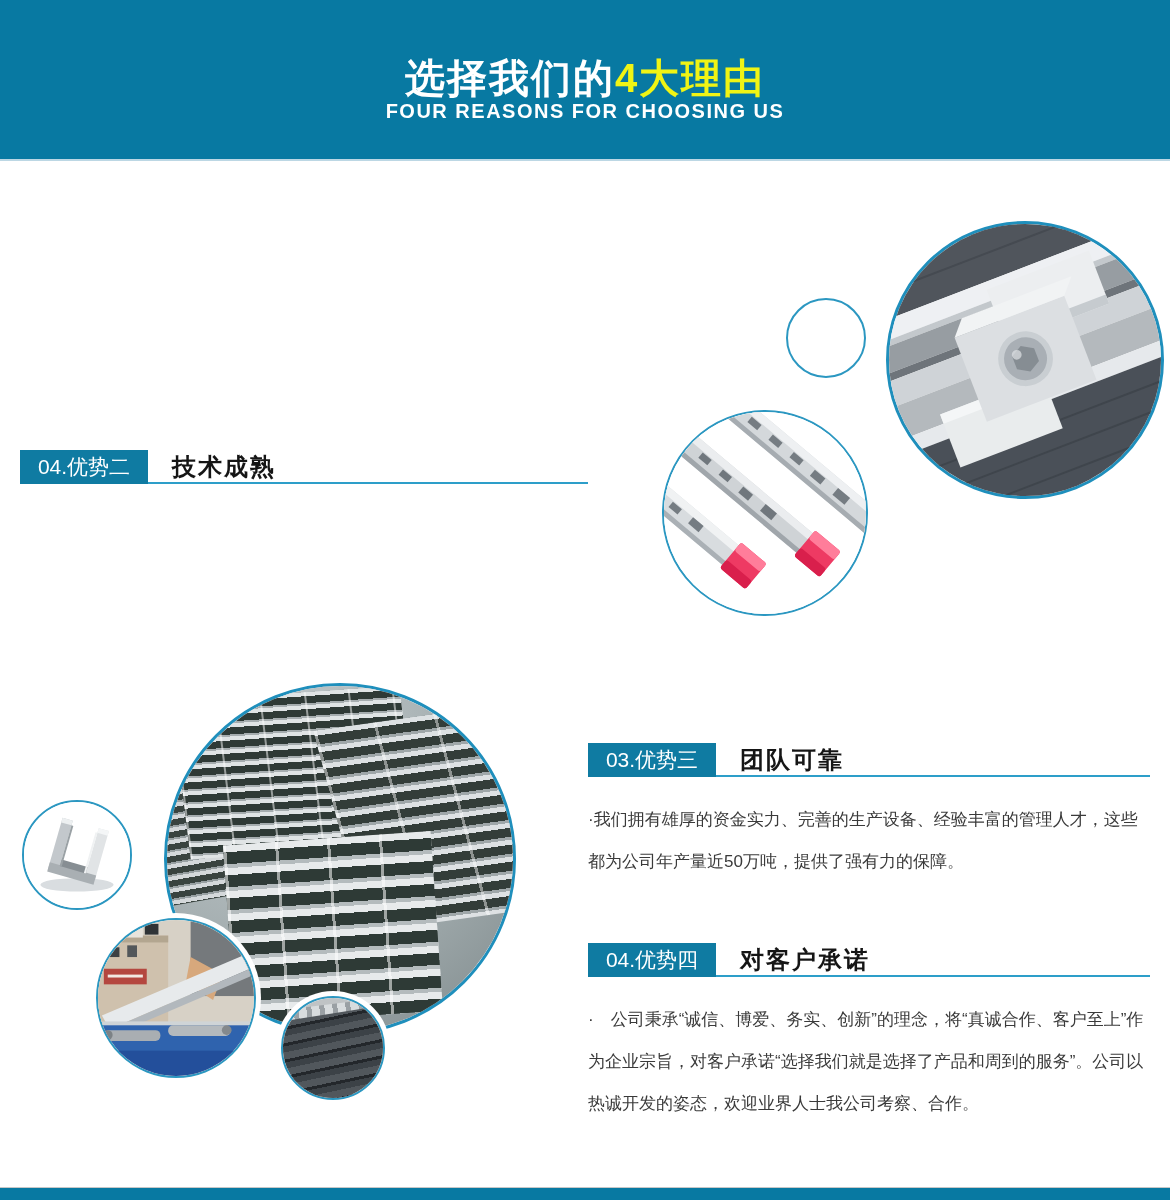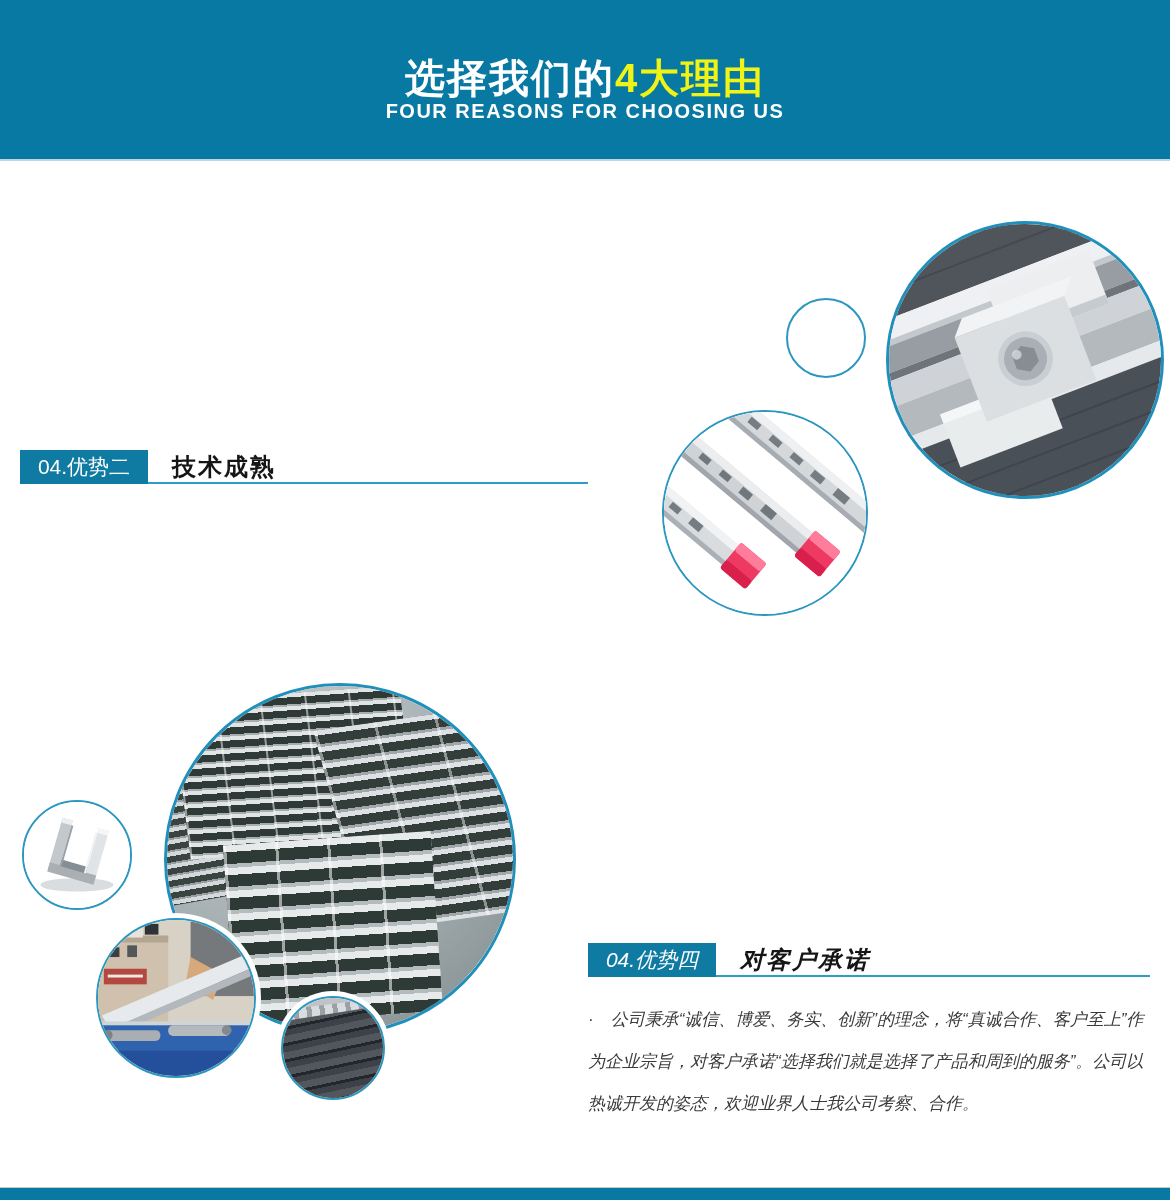--- a/index.html
+++ b/index.html
@@ -20,21 +20,21 @@
         padding:0 8px;background:#0f7ba2;color:#ffffff;font-size:21px;
         display:flex;align-items:center;justify-content:center;}
   .sec .sec-title{position:absolute;left:152px;top:1px;margin:0;font-size:24px;
         font-weight:bold;color:#151515;letter-spacing:2px;}
   .sec .rule{position:absolute;left:128px;top:32px;right:0;height:2px;background:#2d9ec9;}
   .sec .body{position:absolute;left:0;top:56px;right:0;margin:0;font-size:17px;
         line-height:42px;color:#3a3a3a;text-align:left;}
   .s1{left:20px;top:236px;width:568px;height:170px;}
   .s2{left:20px;top:450px;width:568px;height:170px;}
   .s3{left:588px;top:743px;width:562px;height:170px;}
-  .s4{left:588px;top:943px;width:562px;height:210px;font-style:italic;}
+  .s4{left:588px;top:943px;width:562px;height:210px;}
 
   
   .circ{position:absolute;border-radius:50%;overflow:hidden;box-sizing:border-box;background:#fff;}
   .ring3{border:3px solid #1f8fbc;}
   .ring2{border:2px solid #2b97c1;}
   .halo{box-shadow:0 0 0 5px #ffffff;}
   .circ svg{display:block;width:100%;height:100%;}
 
   #c-clamp  {left:886px;top:221px;width:278px;height:278px;}
   #c-empty  {left:786px;top:298px;width:80px; height:80px;}
@@ -83,20 +83,26 @@
     <div class="hero-sub">FOUR REASONS FOR CHOOSING US</div>
   </header>
 
 
   <section class="sec s2">
     <div class="badge">04.优势二</div>
     <h2 class="sec-title">技术成熟</h2>
     <div class="rule"></div>
   </section>
 
+  <section class="sec s3">
+    <div class="badge">03.优势三</div>
+    <h2 class="sec-title">团队可靠</h2>
+    <div class="rule"></div>
+    <p class="body">·我们拥有雄厚的资金实力、完善的生产设备、经验丰富的管理人才，这些都为公司年产量近50万吨，提供了强有力的保障。</p>
+  </section>
 
   <section class="sec s4">
     <div class="badge">04.优势四</div>
     <h2 class="sec-title">对客户承诺</h2>
     <div class="rule"></div>
     <p class="body">·　公司秉承“诚信、博爱、务实、创新”的理念，将“真诚合作、客户至上”作为企业宗旨，对客户承诺“选择我们就是选择了产品和周到的服务”。公司以热诚开发的姿态，欢迎业界人士我公司考察、合作。</p>
   </section>
 
   <div class="circ ring3" id="c-purlin">
     <div class="purlin-bg"></div>

